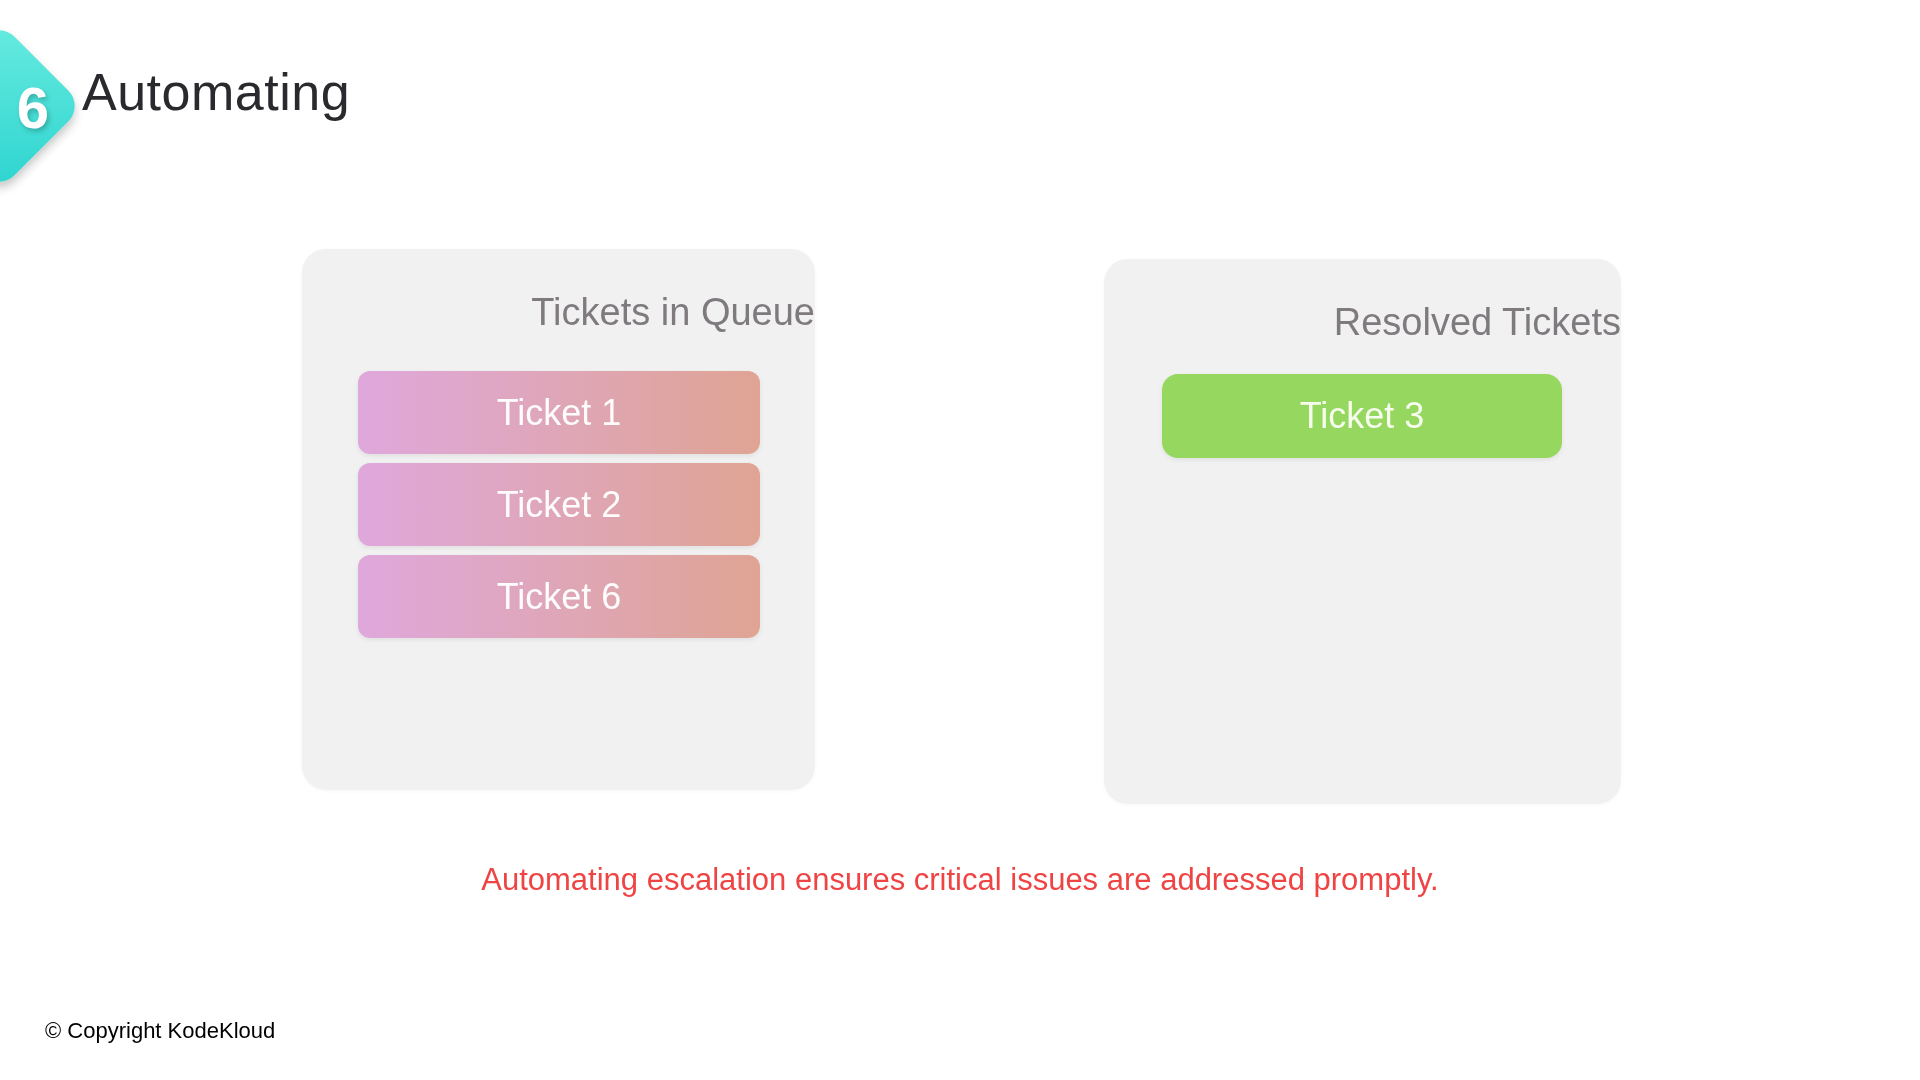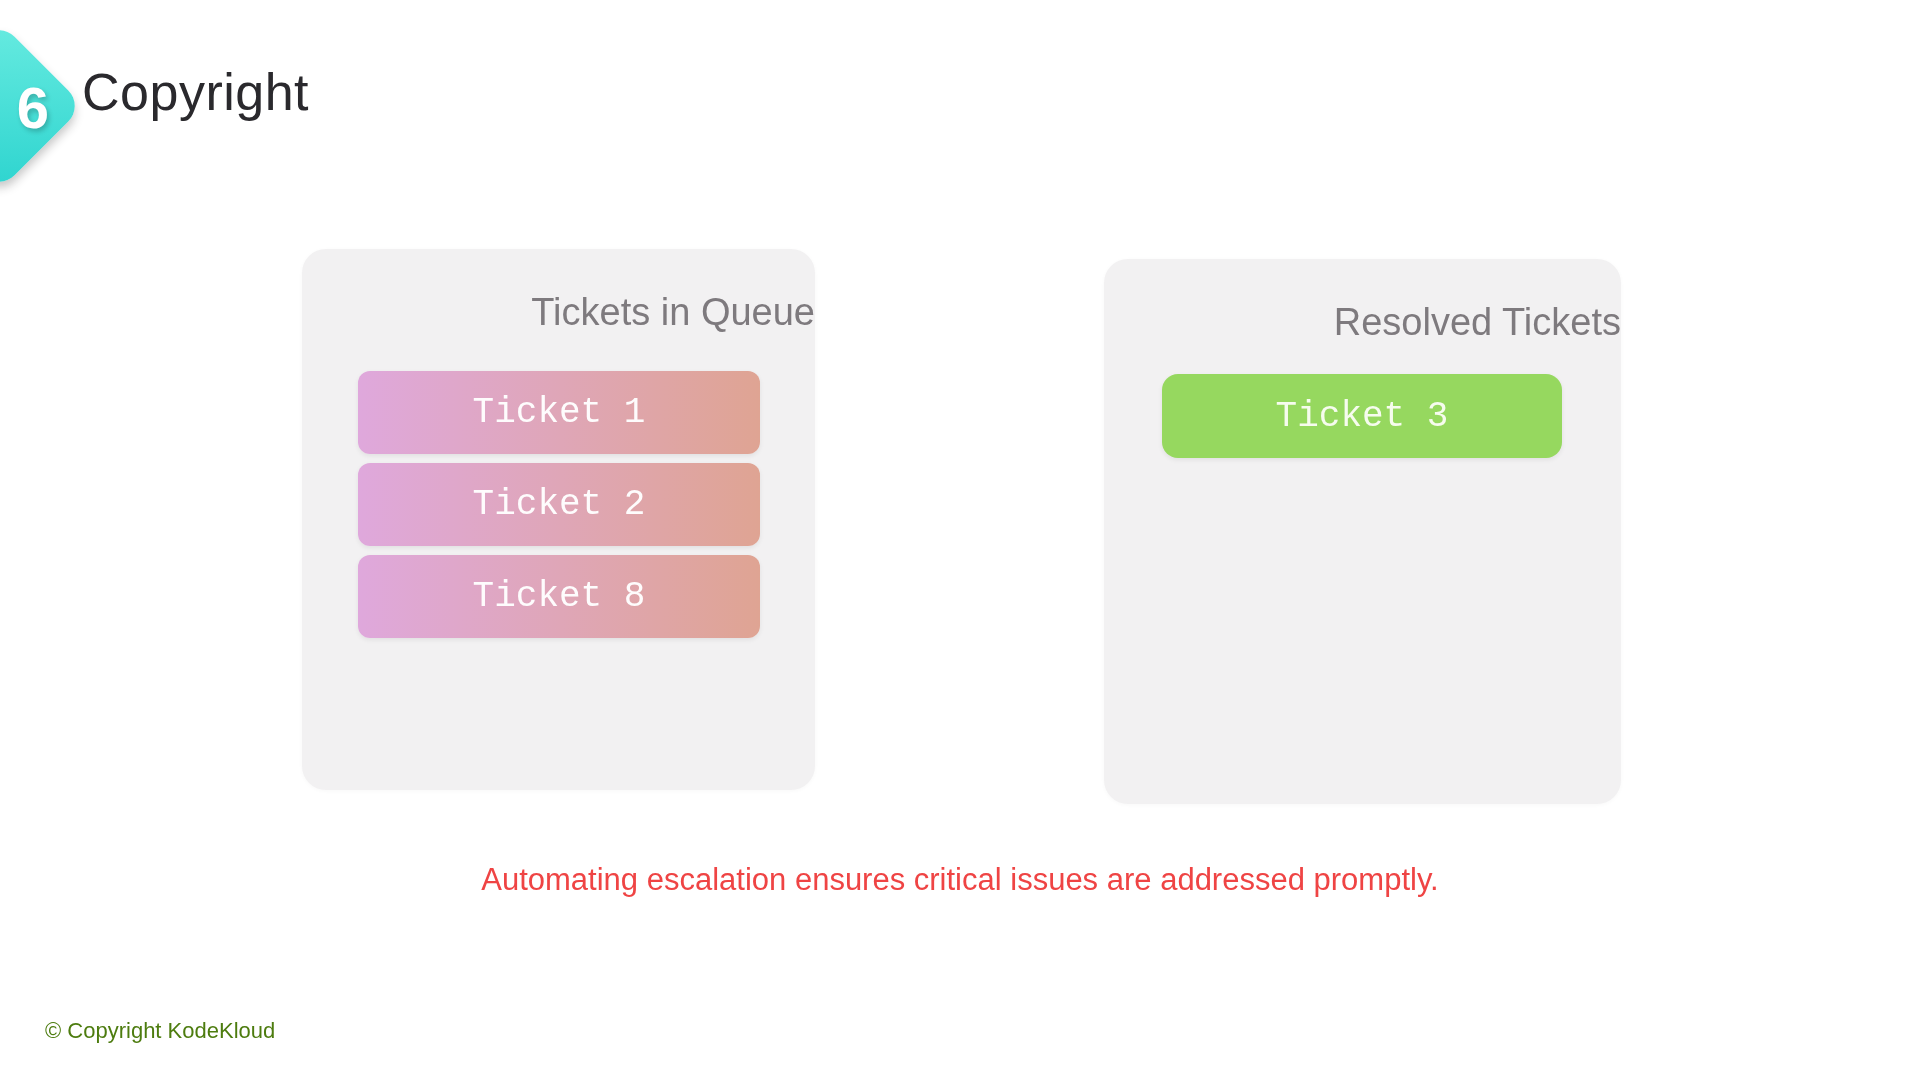--- a/index.html
+++ b/index.html
@@ -68,21 +68,20 @@
     font-size: 38px;
     font-weight: normal;
     color: #7e7a7e;
   }
 
   .ticket-list {
     position: absolute;
     left: 56px;
     right: 55px;
     top: 122px;
-    font-family: Liberation Mono, monospace;
   }
   .panel.resolved .ticket-list { left: 58px; right: 59px; top: 115px; }
 
   .ticket {
     height: 83px;
     margin-bottom: 9px;
     border-radius: 12px;
     display: flex;
     align-items: center;
     justify-content: center;
@@ -106,39 +105,39 @@
     text-align: center;
     font-size: 31px;
     color: #ef4444;
   }
 
   .footer {
     position: absolute;
     left: 45px;
     top: 1018px;
     font-size: 22px;
-    color: #4d7c0f;
+    color: #000000;
   }
 </style>
 </head>
 <body>
 
 <div class="stage">
 
   <div class="step-diamond"></div>
   <div class="step-number">6</div>
 
-  <h1 class="page-title">Copyright</h1>
+  <h1 class="page-title">Automating</h1>
 
   <div class="panel queue">
     <h2 class="panel-title">Tickets in Queue</h2>
     <div class="ticket-list">
       <div class="ticket">Ticket 1</div>
       <div class="ticket">Ticket 2</div>
-      <div class="ticket">Ticket 8</div>
+      <div class="ticket">Ticket 6</div>
     </div>
   </div>
 
   <div class="panel resolved">
     <h2 class="panel-title">Resolved Tickets</h2>
     <div class="ticket-list">
       <div class="ticket green">Ticket 3</div>
     </div>
   </div>
 

